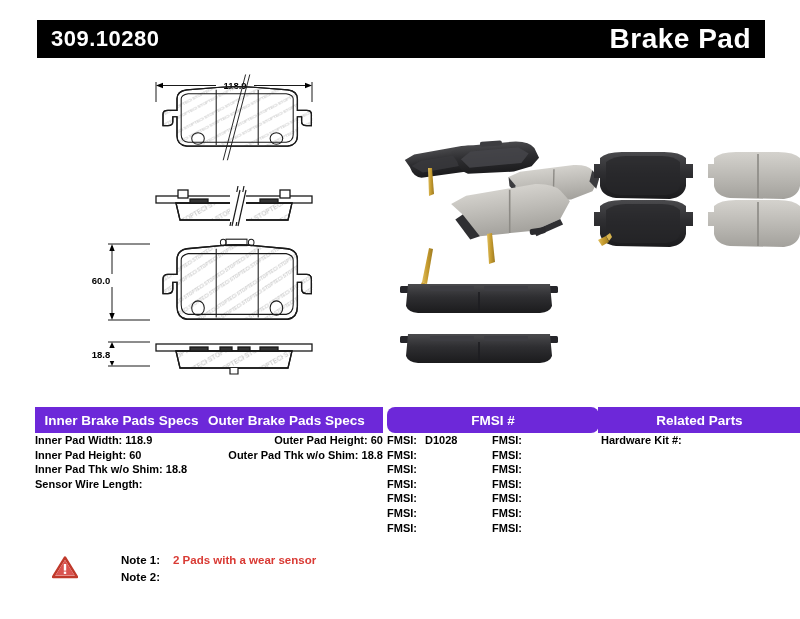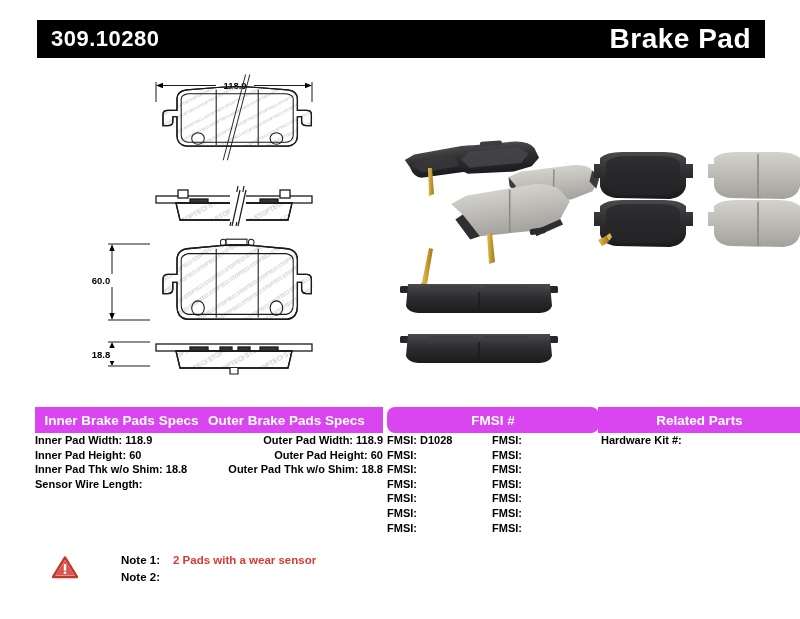--- a/index.html
+++ b/index.html
@@ -58,21 +58,21 @@
     position: absolute;
     left: 35px;
     top: 407px;
     width: 731px;
     height: 135px;
   }
   .col-head {
     position: absolute;
     top: 0;
     height: 26px;
-    background: #d946ef;
+    background: #6d28d9;
     color: #ffffff;
     font-size: 13.5px;
     font-weight: bold;
     display: flex;
     align-items: center;
     justify-content: center;
     box-sizing: border-box;
   }
   .head-inner-outer { left: 0; width: 348px; }
   .head-fmsi        { left: 352px; width: 212px; border-radius: 8px; }
@@ -384,37 +384,33 @@
       <span class="spec-value">18.8</span>
     </div>
     <div class="row">
       <span class="spec-label">Sensor Wire Length:</span>
       <span class="spec-value"></span>
     </div>
   </div>
 
   <div class="col-body body-outer">
     <div class="row">
-      <span class="spec-label">Outer Pad Width:</span>
-      <span class="spec-value">118.9</span>
-    </div>
-    <div class="row">
       <span class="spec-label">Outer Pad Height:</span>
       <span class="spec-value">60</span>
     </div>
     <div class="row">
       <span class="spec-label">Outer Pad Thk w/o Shim:</span>
       <span class="spec-value">18.8</span>
     </div>
   </div>
 
   <div class="col-body body-fmsi-a">
     <div class="row">
       <span>FMSI:</span>
-      <span style="">D1028</span>
+      <span style="margin-left:5px;">D1028</span>
     </div>
     <div class="row">
       <span>FMSI:</span>
       <span style="margin-left:5px;"></span>
     </div>
     <div class="row">
       <span>FMSI:</span>
       <span style="margin-left:5px;"></span>
     </div>
     <div class="row">

